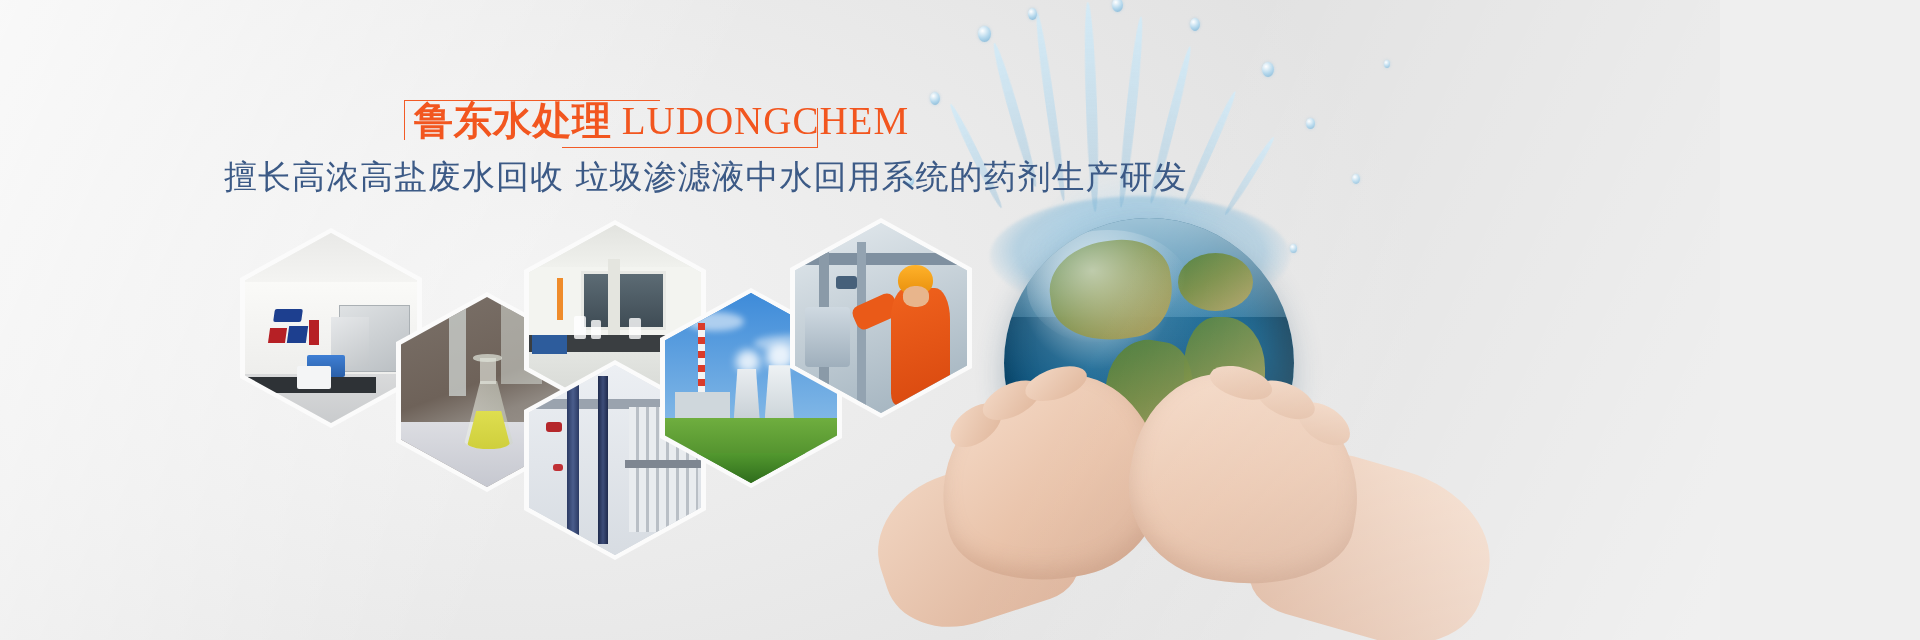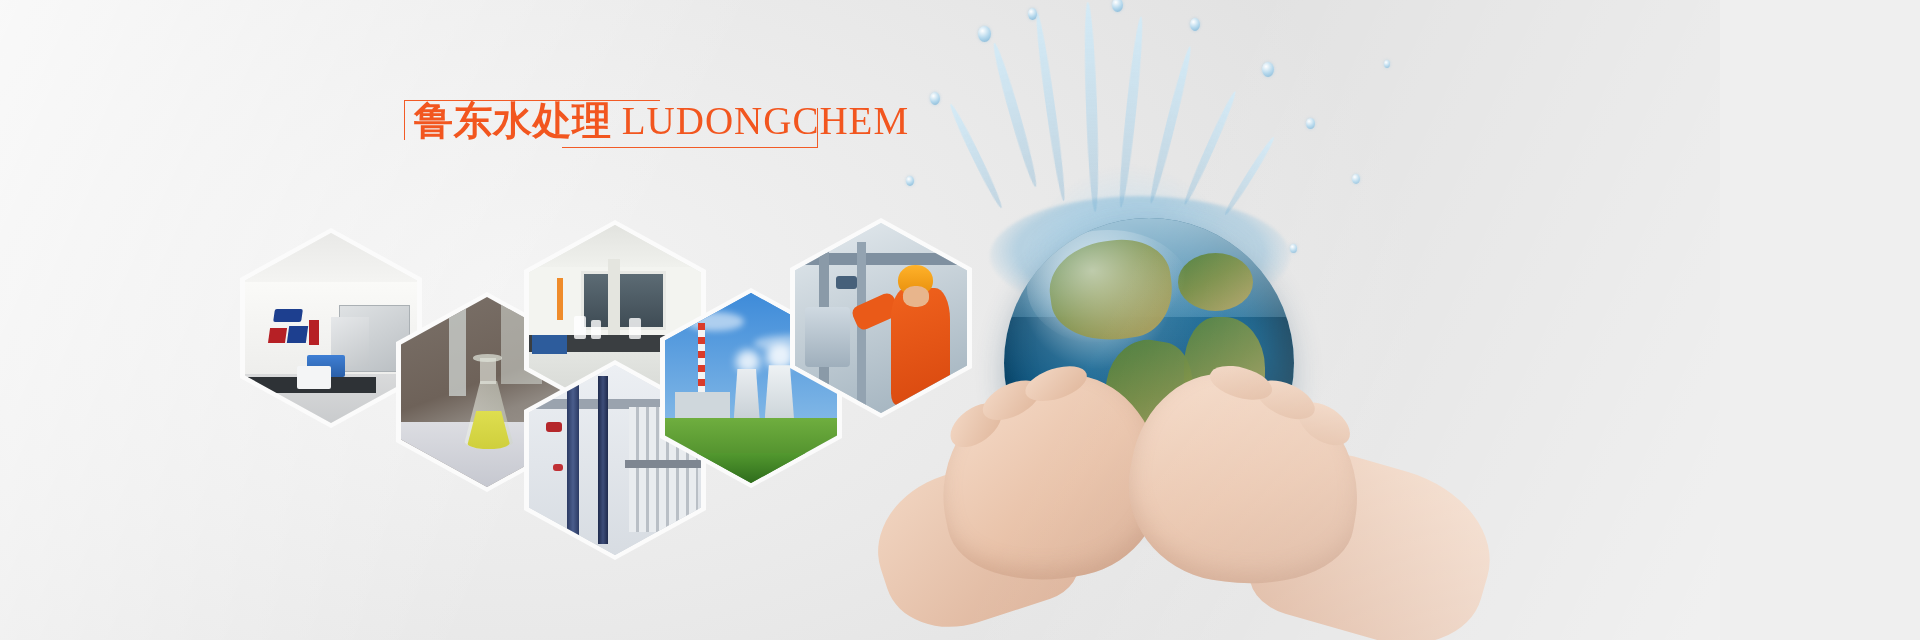--- a/index.html
+++ b/index.html
@@ -393,14 +393,15 @@
     <span class="bracket-tl"></span>
     <span class="bracket-tl-h"></span>
     <span class="bracket-br"></span>
     <span class="bracket-br-h"></span>
     <div class="title">
       <span>鲁东水处理</span>
       <span class="en">LUDONGCHEM</span>
     </div>
   </div>
 
+  <div class="subtitle">擅长高浓高盐废水回收  垃圾渗滤液中水回用系统的药剂生产研发</div>
 
 </div>
 
 </body></html>

